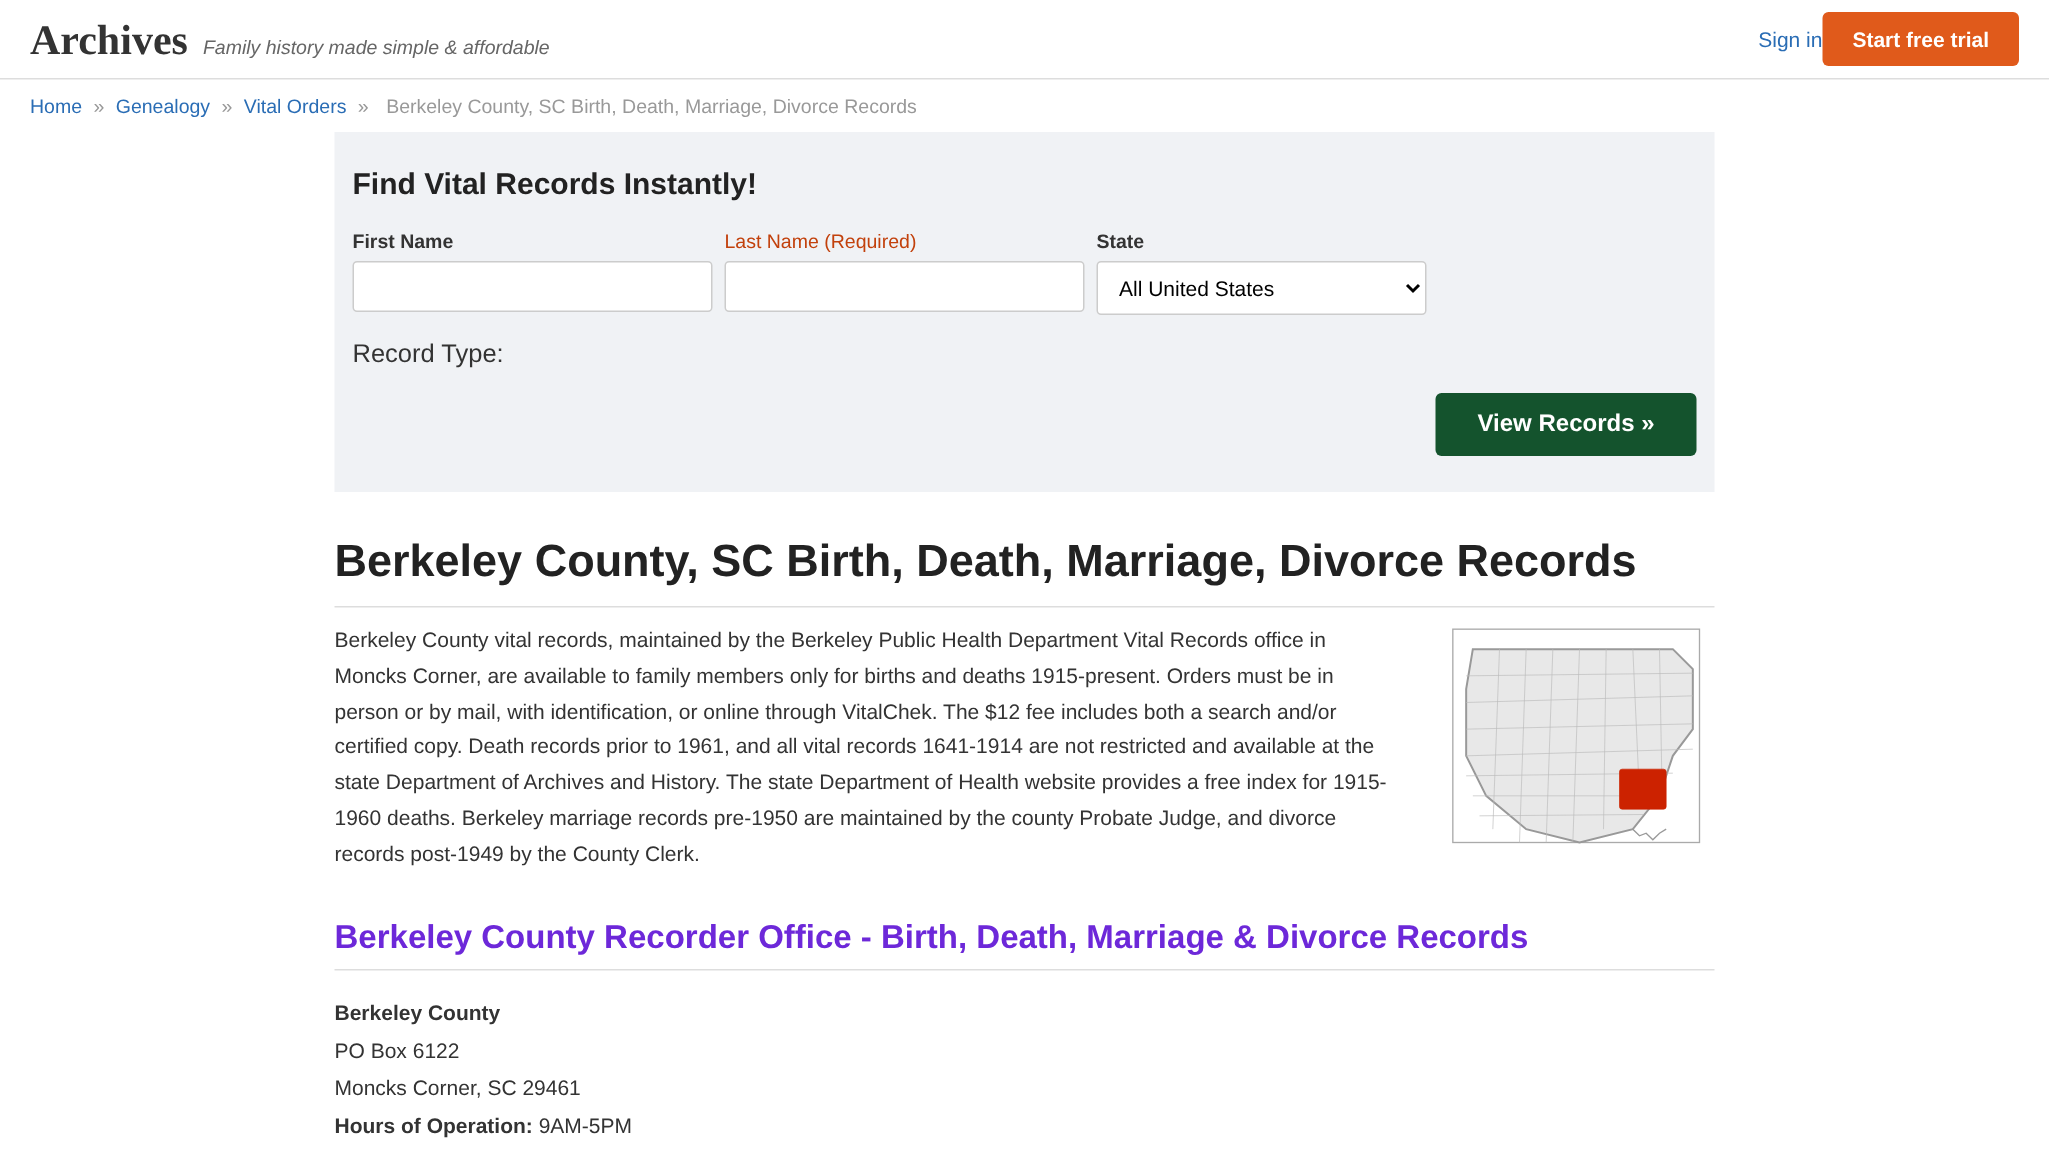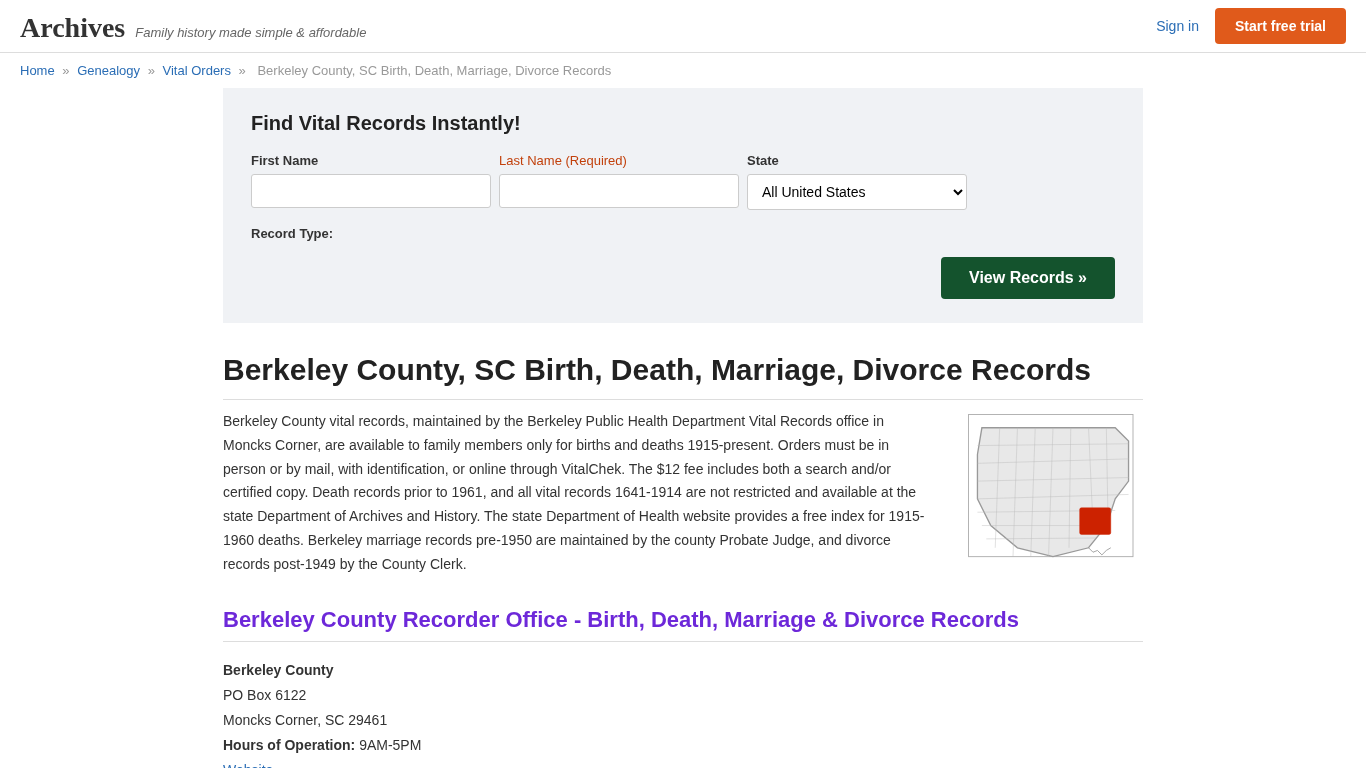--- a/index.html
+++ b/index.html
@@ -26,21 +26,20 @@
       font-family: Georgia, serif;
     }
     .logo-tagline {
       font-size: 13px;
       color: #666;
       font-style: italic;
     }
     .header-right {
       display: flex;
       align-items: center;
-      gap: 16px;
     }
     .sign-in-link {
       color: #2a6db5;
       text-decoration: none;
       font-size: 14px;
     }
     .start-trial-btn {
       background: #e05a1b;
       color: #fff;
       border: none;
@@ -70,21 +69,21 @@
     .main-content {
       max-width: 960px;
       margin: 0 auto;
       padding: 0 20px 40px;
     }
 
     
     .search-box {
       background: #f0f2f5;
       border-radius: 0;
-      padding: 24px 28px;
+      padding: 24px 12px;
       margin-bottom: 30px;
     }
     .search-box h2 {
       font-size: 20px;
       font-weight: bold;
       margin-bottom: 18px;
       color: #222;
     }
     .search-fields {
       display: flex;
@@ -122,22 +121,22 @@
       width: 220px;
       appearance: auto;
     }
     .record-type-row {
       display: flex;
       align-items: center;
       gap: 0;
       margin-bottom: 16px;
     }
     .record-type-label {
-      font-weight: bold;
-      font-size: 13px;
+      font-weight: normal;
+      font-size: 17px;
       margin-right: 10px;
     }
     .radio-group {
       display: flex;
       align-items: center;
       gap: 16px;
     }
     .radio-item {
       display: flex;
       align-items: center;

